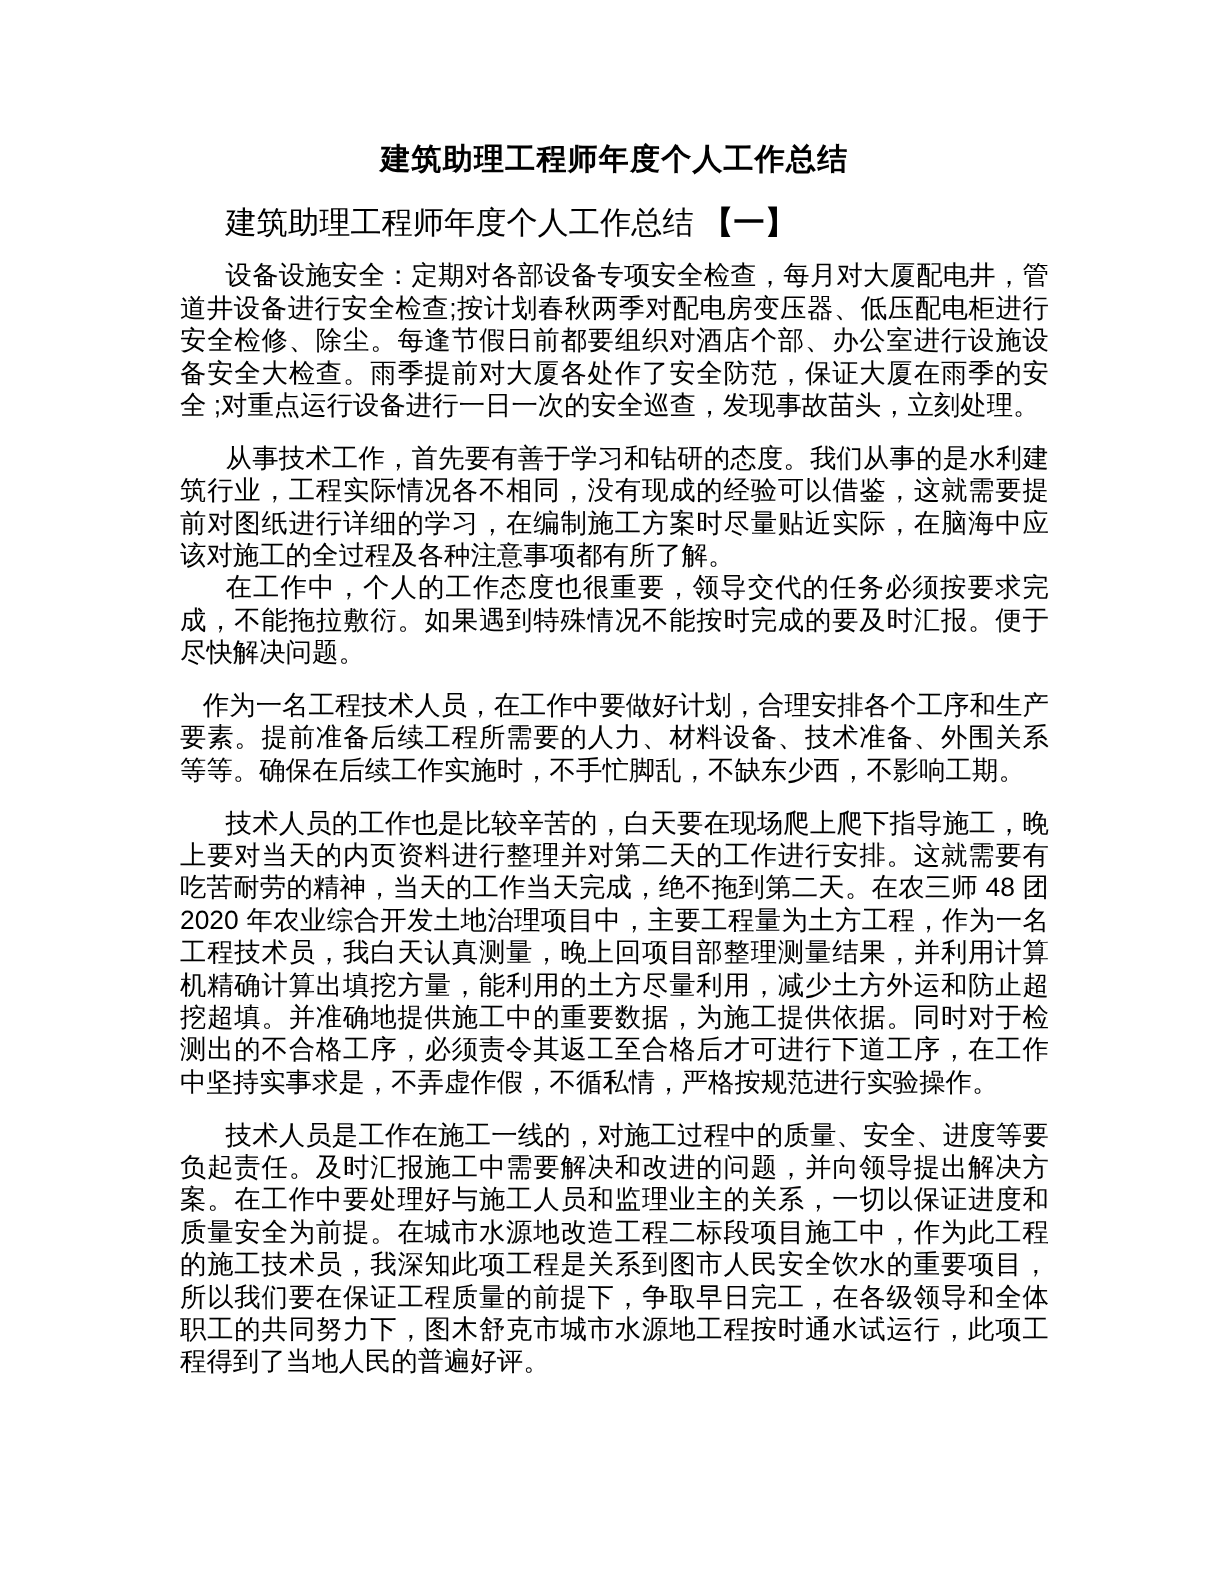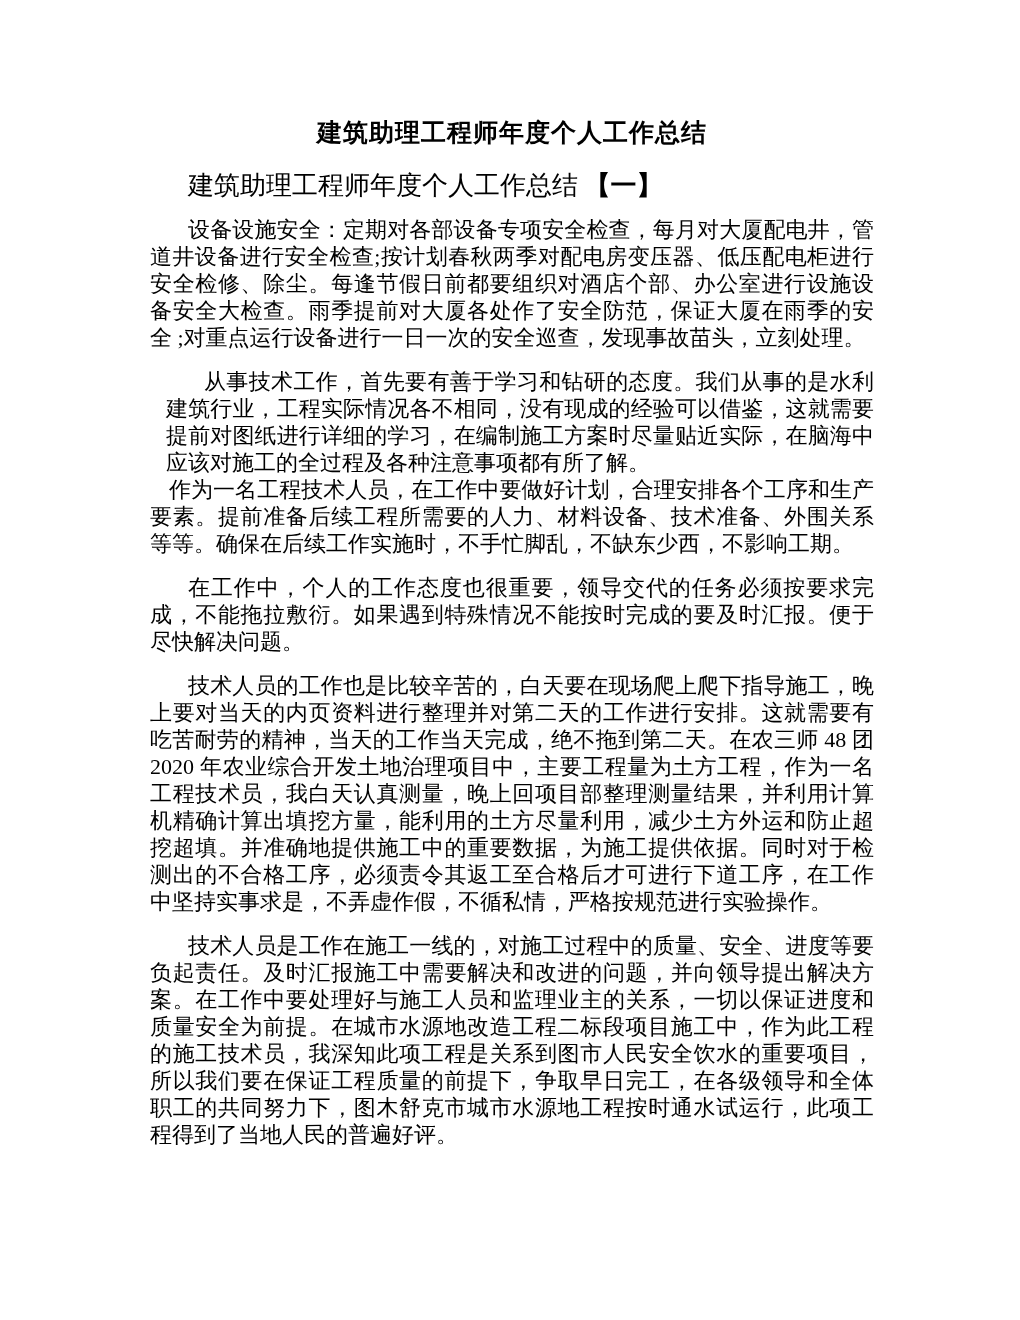--- a/index.html
+++ b/index.html
@@ -9,21 +9,21 @@
   }
   .page {
     position: relative;
     width: 1020px;
     height: 1320px;
     box-sizing: border-box;
     background: #ffffff;
     color: #000000;
     padding: 116px 146px 40px 150px;
     overflow: hidden;
-    font-family: Liberation Serif, serif;
+    font-family: Liberation Sans, sans-serif;
   }
   .doc-title {
     font-size: 25px;
     font-weight: 700;
     text-align: center;
     line-height: 34px;
     margin: 0 0 22px 0;
     letter-spacing: 1px;
   }
   .doc-subtitle {
@@ -38,41 +38,40 @@
   }
   .para {
     font-size: 22px;
     line-height: 27px;
     margin: 0 0 17px 0;
     text-indent: 38px;
     text-align: justify;
   }
   .para--flush {
     margin-bottom: 0;
-    margin-left: 16px;
   }
   .para--cont {
     text-indent: 19px;
   }
 </style>
 </head>
 <body>
 
 <div class="page">
 
   <h1 class="doc-title">建筑助理工程师年度个人工作总结</h1>
 
   <p class="doc-subtitle"><span>建筑助理工程师年度个人工作总结 </span><span class="marker">【一】</span></p>
 
   <p class="para">设备设施安全：定期对各部设备专项安全检查，每月对大厦配电井，管道井设备进行安全检查;按计划春秋两季对配电房变压器、低压配电柜进行安全检修、除尘。每逢节假日前都要组织对酒店个部、办公室进行设施设备安全大检查。雨季提前对大厦各处作了安全防范，保证大厦在雨季的安全 ;对重点运行设备进行一日一次的安全巡查，发现事故苗头，立刻处理。</p>
 
 
   <p class="para para--flush">从事技术工作，首先要有善于学习和钻研的态度。我们从事的是水利建筑行业，工程实际情况各不相同，没有现成的经验可以借鉴，这就需要提前对图纸进行详细的学习，在编制施工方案时尽量贴近实际，在脑海中应该对施工的全过程及各种注意事项都有所了解。</p>
 
+  <p class="para">在工作中，个人的工作态度也很重要，领导交代的任务必须按要求完成，不能拖拉敷衍。如果遇到特殊情况不能按时完成的要及时汇报。便于尽快解决问题。</p>
+
   <p class="para para--cont">作为一名工程技术人员，在工作中要做好计划，合理安排各个工序和生产要素。提前准备后续工程所需要的人力、材料设备、技术准备、外围关系等等。确保在后续工作实施时，不手忙脚乱，不缺东少西，不影响工期。</p>
-
-  <p class="para">在工作中，个人的工作态度也很重要，领导交代的任务必须按要求完成，不能拖拉敷衍。如果遇到特殊情况不能按时完成的要及时汇报。便于尽快解决问题。</p>
 
   <p class="para">技术人员的工作也是比较辛苦的，白天要在现场爬上爬下指导施工，晚上要对当天的内页资料进行整理并对第二天的工作进行安排。这就需要有吃苦耐劳的精神，当天的工作当天完成，绝不拖到第二天。在农三师 48 团 2020 年农业综合开发土地治理项目中，主要工程量为土方工程，作为一名工程技术员，我白天认真测量，晚上回项目部整理测量结果，并利用计算机精确计算出填挖方量，能利用的土方尽量利用，减少土方外运和防止超挖超填。并准确地提供施工中的重要数据，为施工提供依据。同时对于检测出的不合格工序，必须责令其返工至合格后才可进行下道工序，在工作中坚持实事求是，不弄虚作假，不循私情，严格按规范进行实验操作。</p>
 
   <p class="para">技术人员是工作在施工一线的，对施工过程中的质量、安全、进度等要负起责任。及时汇报施工中需要解决和改进的问题，并向领导提出解决方案。在工作中要处理好与施工人员和监理业主的关系，一切以保证进度和质量安全为前提。在城市水源地改造工程二标段项目施工中，作为此工程的施工技术员，我深知此项工程是关系到图市人民安全饮水的重要项目，所以我们要在保证工程质量的前提下，争取早日完工，在各级领导和全体职工的共同努力下，图木舒克市城市水源地工程按时通水试运行，此项工程得到了当地人民的普遍好评。</p>
 
 </div>
 
 </body></html>

